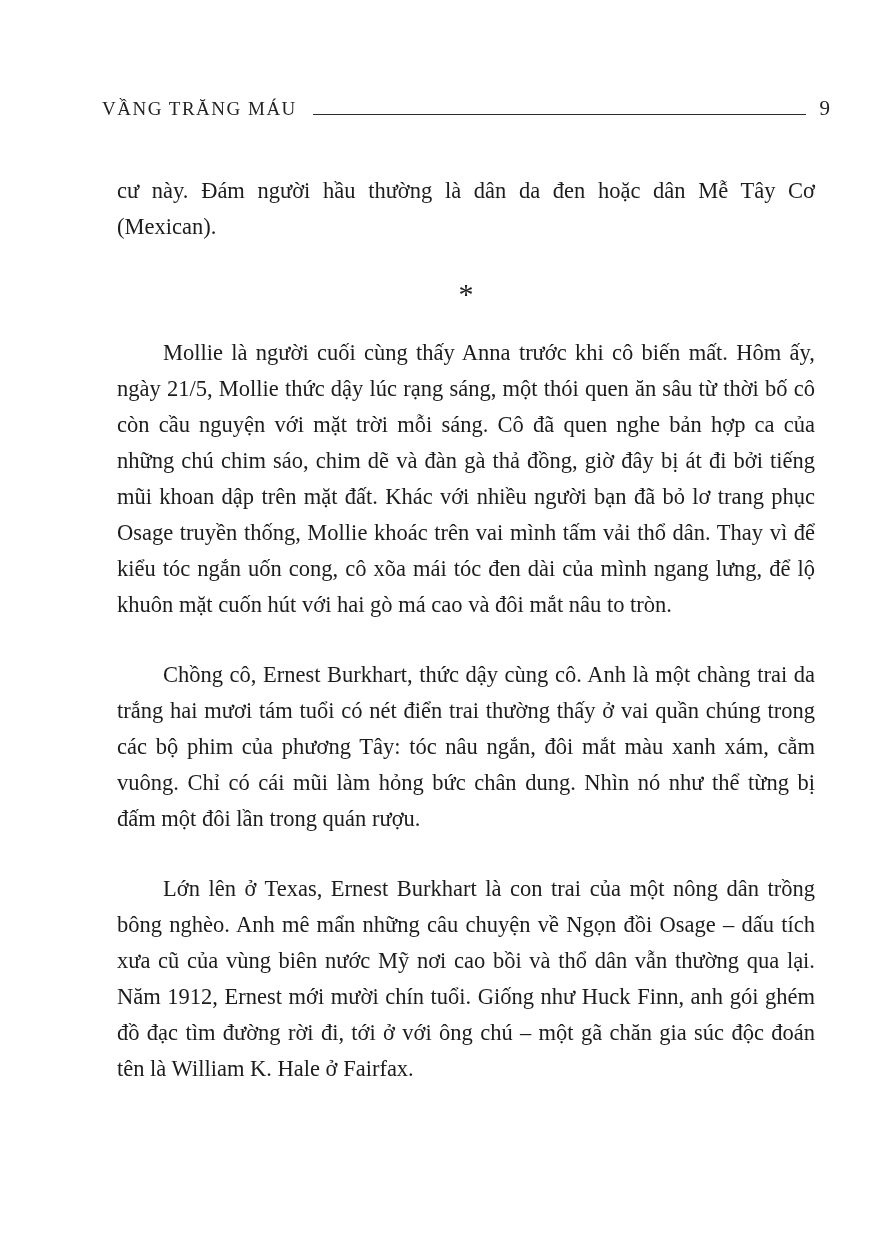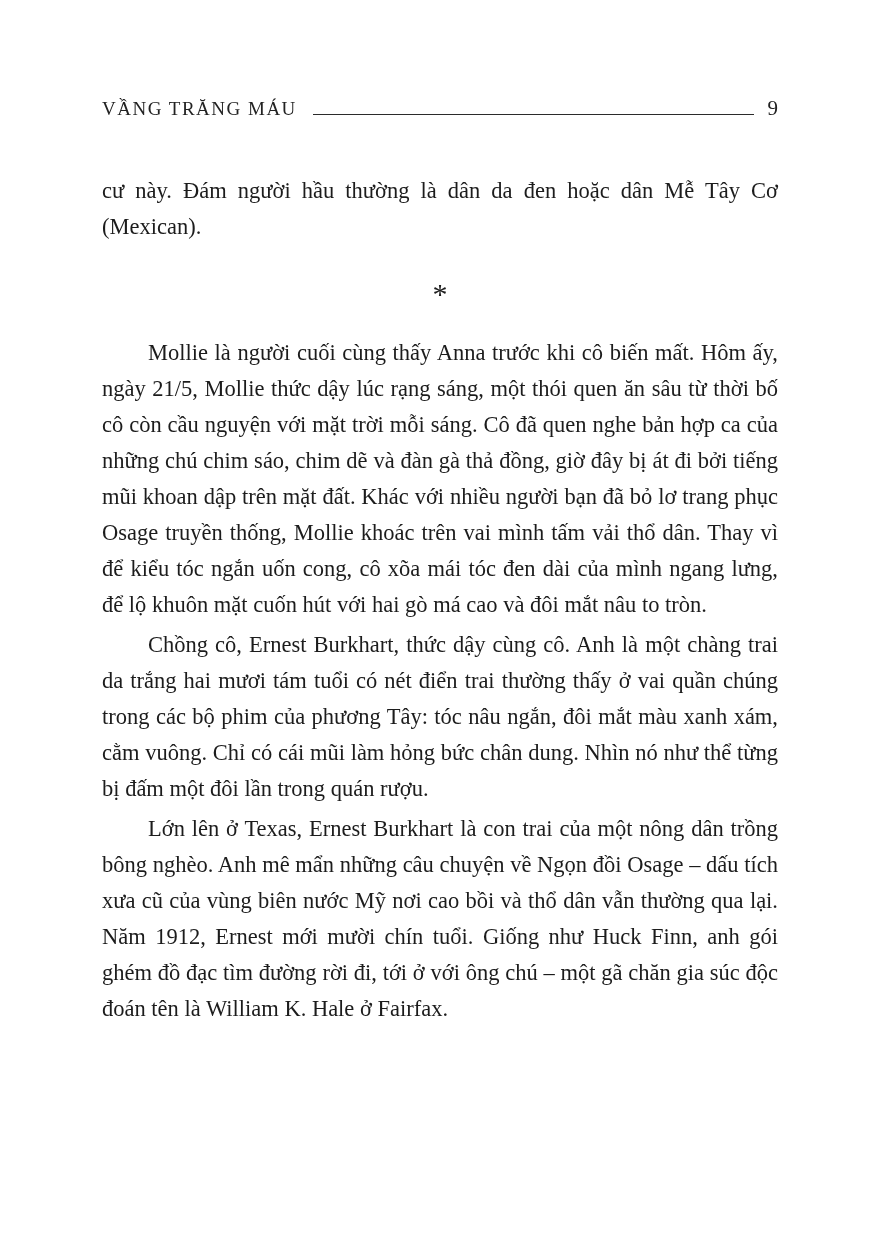--- a/index.html
+++ b/index.html
@@ -6,21 +6,21 @@
     margin: 0;
     padding: 0;
     background: #ffffff;
   }
   .page {
     position: relative;
     width: 874px;
     height: 1246px;
     background: #ffffff;
     box-sizing: border-box;
-    padding: 96px 96px 0 102px;
+    padding: 96px 44px 0 102px;
     font-family: "Liberation Serif", "DejaVu Serif", serif;
     color: #1c1c1c;
     overflow: hidden;
   }
   .running-header {
     display: flex;
     align-items: baseline;
     margin-bottom: 52px;
   }
   .running-header .book-title {
@@ -39,21 +39,21 @@
     font-size: 21px;
     white-space: nowrap;
     color: #222;
   }
   .body-text {
     font-size: 22.5px;
     line-height: 36px;
     text-align: justify;
   }
   .body-text p {
-    margin: 0;
+    margin: 15px;
   }
   p.para-continuation {
     text-indent: 0;
   }
   p.para-indent {
     text-indent: 46px;
   }
   .section-separator {
     text-align: center;
     font-size: 30px;

